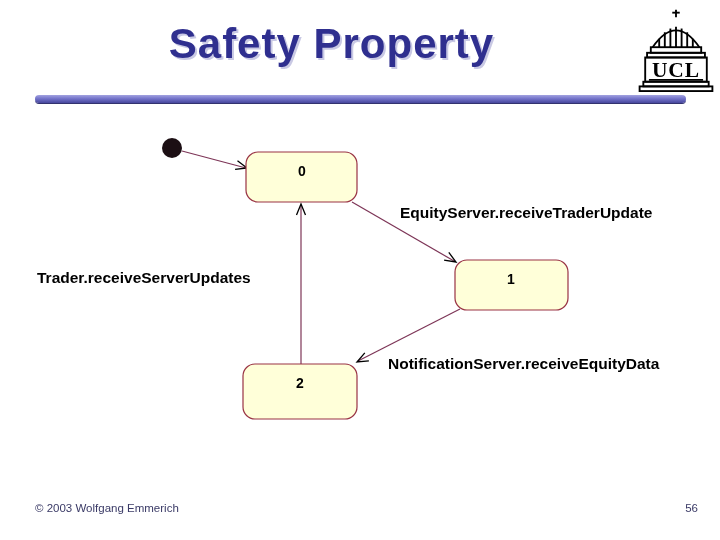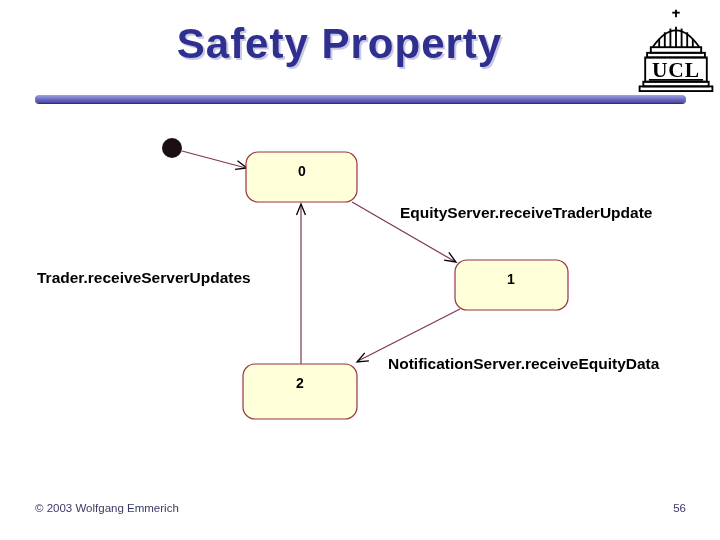--- a/index.html
+++ b/index.html
@@ -1,21 +1,21 @@
 <!DOCTYPE html>
 <html><head>
 <meta charset="utf-8">
 <style>
   html,body{margin:0;padding:0;background:#ffffff;}
   .slide{
     position:relative;width:720px;height:540px;background:#ffffff;
     font-family:"Liberation Sans",sans-serif;overflow:hidden;
   }
   .title{
-    position:absolute;left:12px;top:20px;width:655px;text-align:center;
+    position:absolute;left:4px;top:20px;width:655px;text-align:center;
     font-size:42px;font-weight:bold;color:#2f2f8f;letter-spacing:1px;
     text-shadow:2px 2px 0 #c9c9e4;
   }
   .divider{
     position:absolute;left:35px;top:95px;width:651px;height:8px;border-radius:4px;
     background:linear-gradient(180deg,#a2a2e0 0%,#7474ca 45%,#46469c 100%);
     box-shadow:0 1px 0 #32326e;
   }
   .logo{position:absolute;left:632px;top:8px;}
   .diagram-svg{position:absolute;left:0;top:0;}
@@ -23,21 +23,21 @@
   .trans-label{font-family:"Liberation Sans",sans-serif;font-size:15.5px;font-weight:bold;fill:#000000;}
   .logo-text{font-family:"Liberation Serif",serif;font-size:23px;font-weight:bold;fill:#000000;letter-spacing:1px;}
   .caption{
     position:absolute;left:0;top:460px;width:720px;text-align:center;
     font-size:19.5px;color:#000000;
   }
   .footer-copyright{
     position:absolute;left:35px;top:502px;font-size:11.5px;color:#3a3a66;
   }
   .footer-page{
-    position:absolute;right:34px;top:502px;font-size:11.5px;color:#3a3a66;
+    position:absolute;right:22px;top:502px;font-size:11.5px;color:#3a3a66;
   }
 </style>
 </head>
 <body>
 
 <div class="slide">
 
   <div class="title">Safety Property</div>
 
   <svg class="logo" width="88" height="84" viewBox="0 0 90 90">

